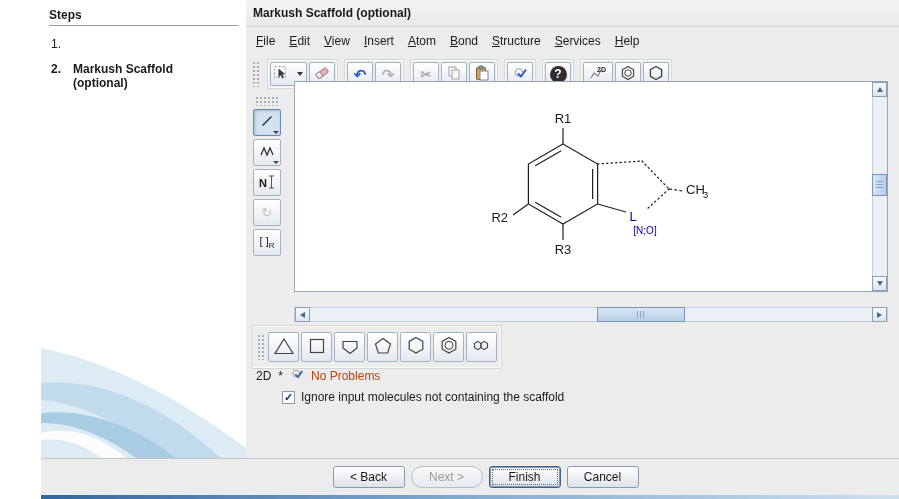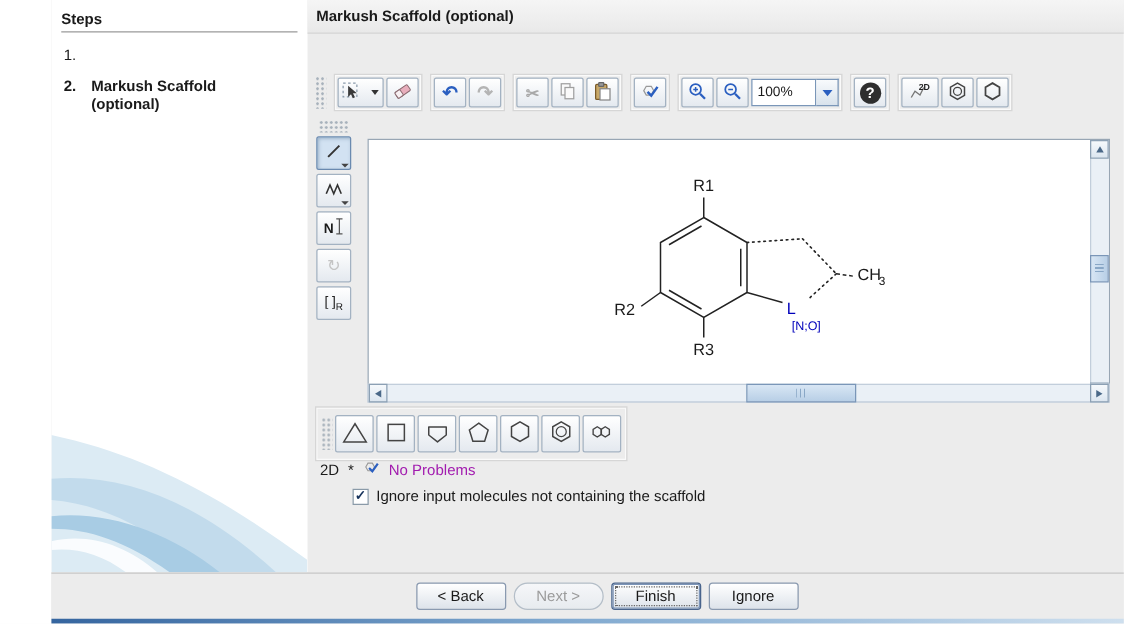--- a/index.html
+++ b/index.html
@@ -49,21 +49,21 @@
          border:1px solid #a3b2c2;border-radius:2px;background:linear-gradient(#ffffff,#e4e9ef);box-sizing:border-box;}
   .ltbtn.selected{background:#d2e2f2;border-color:#6a8ab0;box-shadow:inset 1px 1px 3px rgba(90,120,150,.45);}
   .ltbtn.disabled{color:#c4c4c4;}
   .dd-corner{position:absolute;right:1.5px;bottom:1.5px;width:0;height:0;
              border-left:3px solid transparent;border-right:3px solid transparent;border-top:3.5px solid #444;}
   .atomtool{display:flex;align-items:center;gap:1px;font-weight:bold;font-size:11px;}
   .brackettool{font-size:11px;color:#222;}
   .brackettool .sub{font-size:8px;vertical-align:-3px;}
 
   
-  .canvas{position:absolute;left:48px;top:111px;width:594px;height:211px;background:#fff;
+  .canvas{position:absolute;left:48px;top:81px;width:594px;height:211px;background:#fff;
           border:1px solid #98a6b4;box-sizing:border-box;}
   .mol{position:absolute;left:0;top:0;}
   .vscroll{position:absolute;top:0;right:0;bottom:0;width:15px;background:#eaf0f6;border-left:1px solid #c2cedb;box-sizing:border-box;}
   .sbtn{position:absolute;width:15px;height:15px;background:linear-gradient(#f6f9fc,#dce6f0);border:1px solid #8ca0b4;
         box-sizing:border-box;display:flex;align-items:center;justify-content:center;}
   .vscroll .up{top:0;left:-1px;} .vscroll .down{bottom:0;left:-1px;}
   .vthumb{position:absolute;left:-1px;top:44%;width:15px;height:22px;background:linear-gradient(90deg,#d8e6f4,#b8cfe6);
           border:1px solid #7a96b8;box-sizing:border-box;}
   .vthumb::after{content:"";position:absolute;left:3px;right:3px;top:50%;margin-top:-4px;height:8px;
                  background:repeating-linear-gradient(180deg,#89a7c6 0 1px,rgba(0,0,0,0) 1px 3px);}
@@ -88,21 +88,21 @@
   .elF{color:#cc7a00;} .elP{color:#cc7a00;} .elCl{color:#1f9e1f;}
 
   
   .template-bar{position:absolute;left:6px;top:325px;height:38px;display:flex;align-items:center;gap:2px;padding:2px 4px;
                 border:1px solid #d6d6d6;box-shadow:0 0 0 1px #fafafa inset;width:fit-content;}
   .tpbtn{width:31px;height:30px;display:flex;align-items:center;justify-content:center;
          border:1px solid #a3b2c2;border-radius:2px;background:linear-gradient(#ffffff,#e4e9ef);box-sizing:border-box;}
 
   
   .status-row{position:absolute;left:10px;top:367px;display:flex;align-items:center;gap:7px;}
-  .status-msg{color:#a21caf;}
+  .status-msg{color:#c2410c;}
   .option-row{position:absolute;left:36px;top:390px;display:flex;align-items:center;gap:6px;}
   .checkbox{width:13px;height:13px;background:#fff;border:1px solid #8a9aa8;display:flex;align-items:center;
             justify-content:center;font-size:11px;color:#15315a;font-weight:bold;line-height:1;box-sizing:border-box;}
 
   
   .footer{position:absolute;left:0;top:458px;width:899px;height:37px;background:#ececec;border-top:1px solid #c6c6c6;
           display:flex;justify-content:center;align-items:center;gap:6px;padding-right:10px;box-sizing:border-box;}
   .btn{min-width:72px;height:22px;display:flex;align-items:center;justify-content:center;border:1px solid #8a9ab0;
        border-radius:3px;background:linear-gradient(#ffffff,#dde3ea);padding:0 10px;box-sizing:border-box;}
   .btn.disabled{color:#9b9b9b;border-color:#b4bec8;background:linear-gradient(#f6f7f9,#e7ebef);border-radius:11px;}
@@ -129,20 +129,31 @@
       <path d="M0,75 C60,70 120,95 180,150 L120,150 C80,115 40,95 0,92 Z" fill="#c2dbec"></path>
       <path d="M0,105 C45,100 95,118 135,150 L95,150 C60,125 30,115 0,115 Z" fill="#a8cce4"></path>
       <path d="M0,125 C30,118 60,128 85,150 L60,150 C40,135 20,130 0,132 Z" fill="#ffffff" opacity="0.85"></path>
     </svg>
   </div>
 
   <div class="main">
 
     <div class="main-header">Markush Scaffold (optional)</div>
 
+    <div class="menubar">
+      <span class="menu-item">File</span>
+      <span class="menu-item">Edit</span>
+      <span class="menu-item">View</span>
+      <span class="menu-item">Insert</span>
+      <span class="menu-item">Atom</span>
+      <span class="menu-item">Bond</span>
+      <span class="menu-item">Structure</span>
+      <span class="menu-item">Services</span>
+      <span class="menu-item">Help</span>
+    </div>
 
     <div class="toolbar">
       <div class="dot-handle-v"></div>
 
       <div class="tgroup">
         <div class="tbtn wide">
           <span>
             <svg width="16" height="16" viewBox="0 0 16 16">
               <rect x="1.5" y="1.5" width="11" height="11" fill="none" stroke="#8a9aaa" stroke-dasharray="2 2"></rect>
               <path d="M5.5 3.5 L5.5 12.5 L7.8 10.3 L9.3 13.6 L10.9 12.8 L9.4 9.6 L12.5 9.6 Z" fill="#3a3a3a"></path>
@@ -198,47 +209,20 @@
         <div class="tbtn">
           <span>
             <svg width="16" height="16" viewBox="0 0 16 16">
               <polygon points="5,4 9,4 11,7.5 9,11 5,11 3,7.5" fill="none" stroke="#999"></polygon>
               <path d="M6 8.5 L9 11.5 L14 4.5" fill="none" stroke="#2b5fc0" stroke-width="2"></path>
             </svg>
           </span>
         </div>
       </div>
 
-      <div class="tgroup">
-        <div class="tbtn">
-          <span>
-            <svg width="16" height="16" viewBox="0 0 16 16">
-              <circle cx="6.5" cy="6.5" r="4.3" fill="none" stroke="#2b5fc0" stroke-width="1.4"></circle>
-              <line x1="10" y1="10" x2="14" y2="14" stroke="#2b5fc0" stroke-width="1.8"></line>
-              <line x1="4.6" y1="6.5" x2="8.4" y2="6.5" stroke="#2b5fc0" stroke-width="1.2"></line>
-              <line x1="6.5" y1="4.6" x2="6.5" y2="8.4" stroke="#2b5fc0" stroke-width="1.2"></line>
-            </svg>
-          </span>
-        </div>
-        <div class="tbtn">
-          <span>
-            <svg width="16" height="16" viewBox="0 0 16 16">
-              <circle cx="6.5" cy="6.5" r="4.3" fill="none" stroke="#2b5fc0" stroke-width="1.4"></circle>
-              <line x1="10" y1="10" x2="14" y2="14" stroke="#2b5fc0" stroke-width="1.8"></line>
-              <line x1="4.6" y1="6.5" x2="8.4" y2="6.5" stroke="#2b5fc0" stroke-width="1.2"></line>
-            </svg>
-          </span>
-        </div>
-        <div class="combo">
-          <div class="combo-field">100%</div>
-          <div class="combo-btn">
-            <span class="tri-down"></span>
-          </div>
-        </div>
-      </div>
 
       <div class="tgroup">
         <div class="tbtn">
           <span class="help-circle">?</span>
         </div>
       </div>
 
       <div class="tgroup">
         <div class="tbtn" style="width:30px">
           <span>
@@ -461,17 +445,17 @@
       </span>
       <span>Ignore input molecules not containing the scaffold</span>
     </div>
 
   </div>
 
   <div class="footer">
     <div class="btn">&lt; Back</div>
     <div class="btn disabled">Next &gt;</div>
     <div class="btn focused">Finish</div>
-    <div class="btn">Ignore</div>
+    <div class="btn">Cancel</div>
   </div>
   <div class="bottom-strip"></div>
 
 </div>
 
 </body></html>

